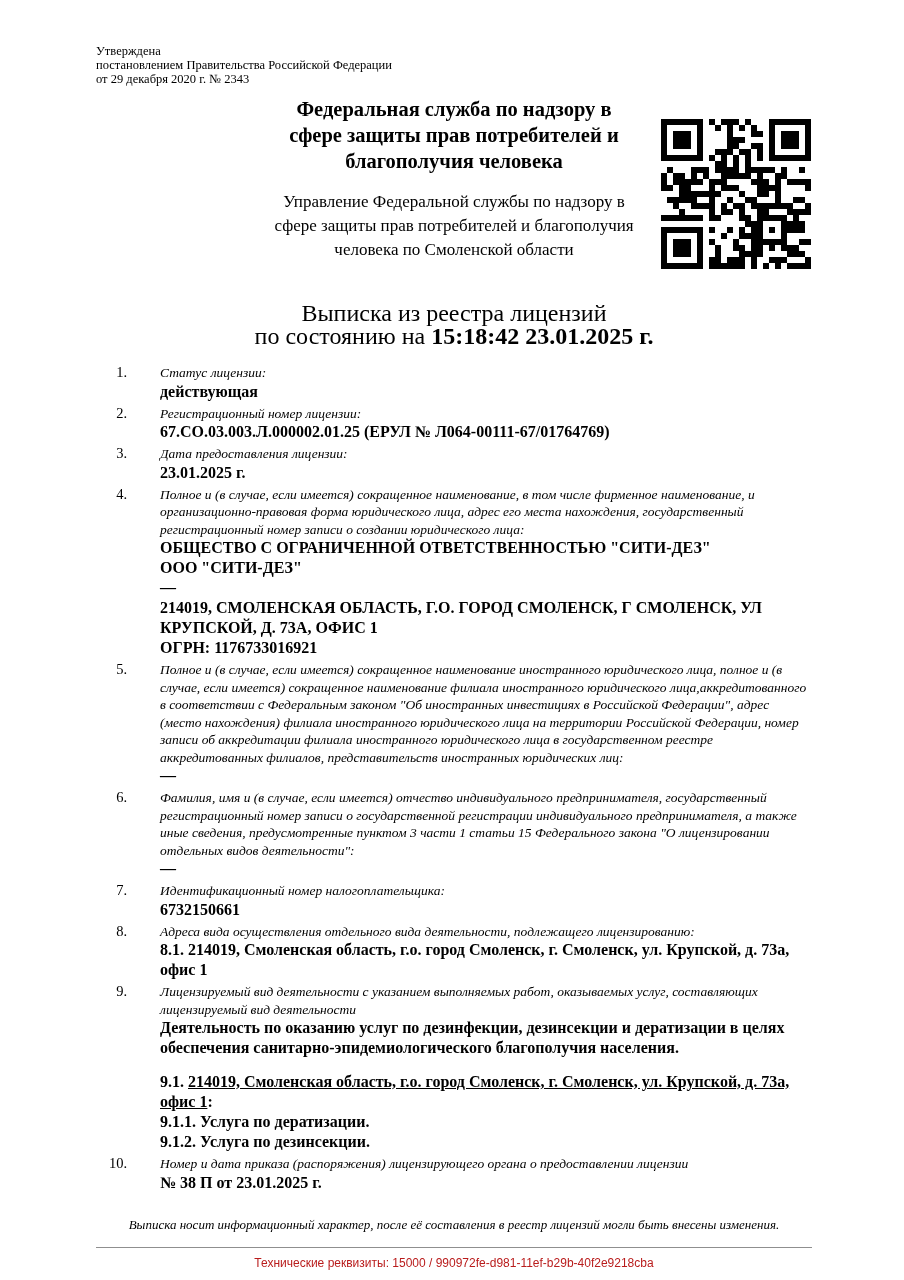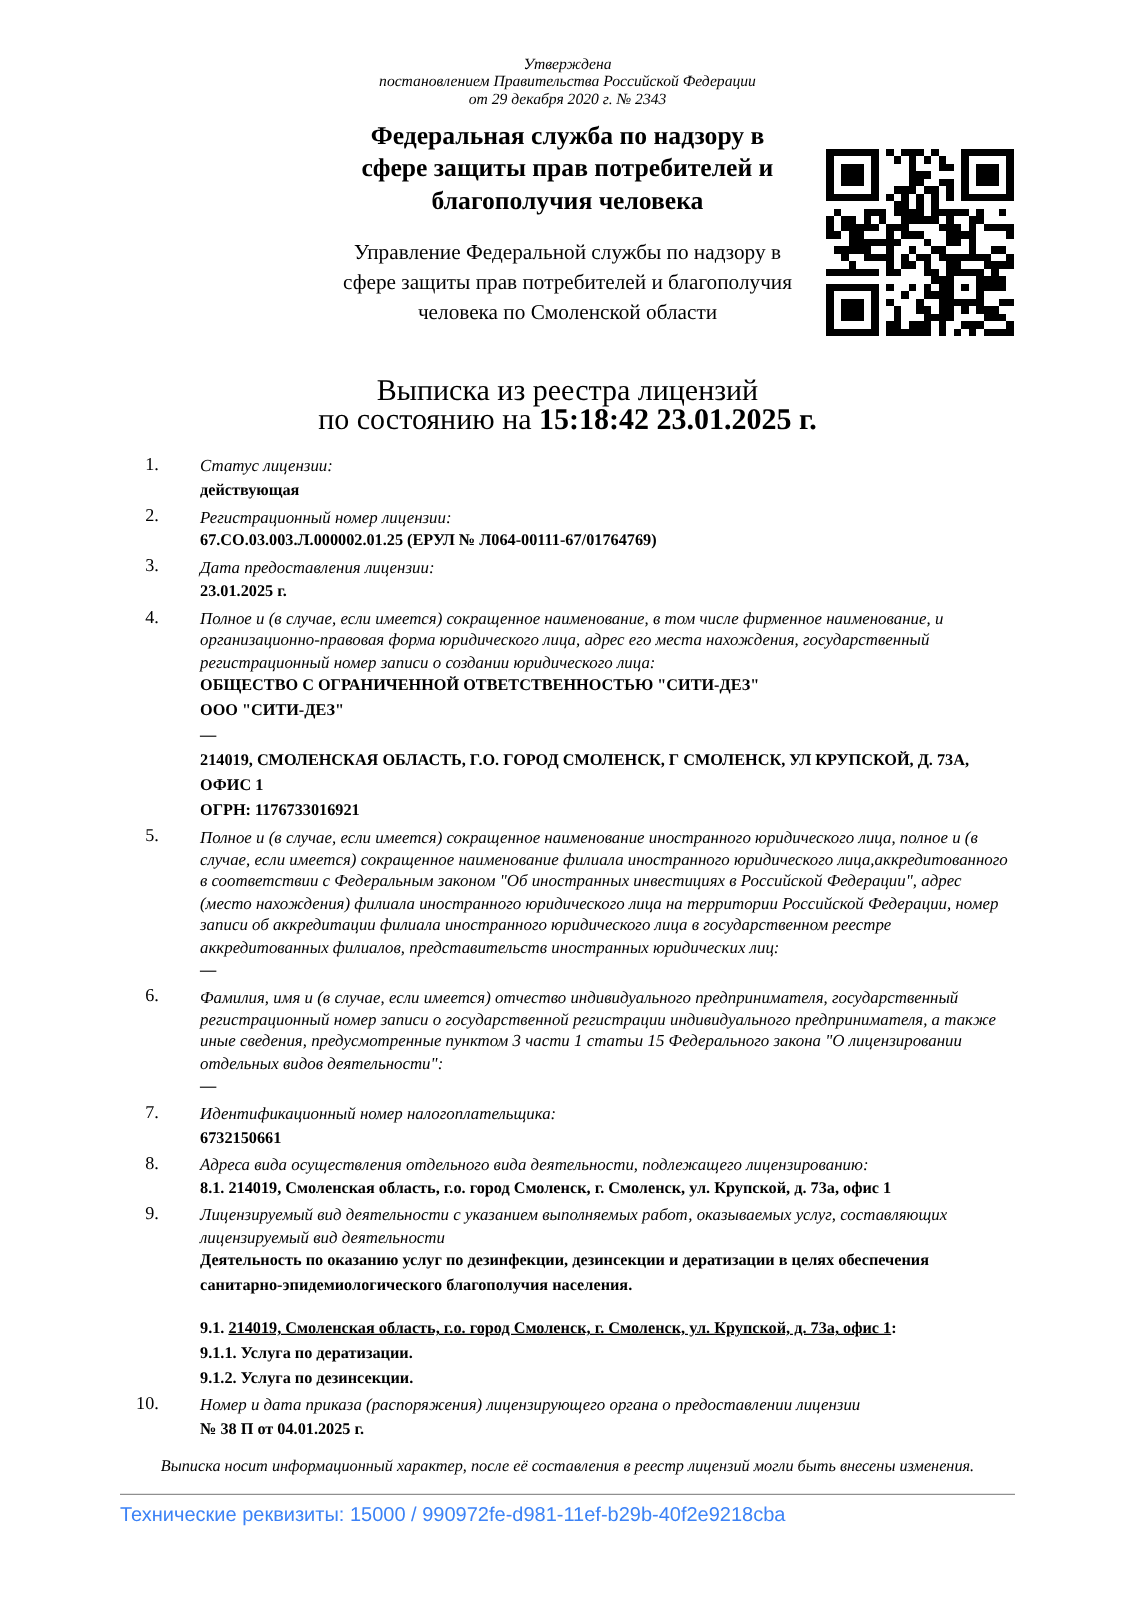--- a/index.html
+++ b/index.html
@@ -10,22 +10,21 @@
     color: #000;
   }
   .page {
     box-sizing: border-box;
     width: 904px; height: 1280px;
     padding: 44px 92px 0 96px;
     position: relative;
     background: #fff;
   }
   .approval {
-    text-align: center;
-    font-style: italic;
+    text-align: left;
     font-size: 12.5px;
     line-height: 14px;
   }
   .header-row { position: relative; margin-top: 6px; min-height: 180px; }
   .agency {
     font-weight: bold;
     font-size: 20.5px;
     line-height: 26px;
     text-align: center;
     max-width: 350px;
@@ -56,45 +55,45 @@
     font-size: 14.5px;
     line-height: 17.5px;
   }
   .item-body { flex: 1; min-width: 0; margin-left: 24px; }
   .item-label {
     font-style: italic;
     font-size: 13.5px;
     line-height: 17.5px;
   }
   .item-line {
-    font-size: 13px;
+    font-size: 16px;
     line-height: 20px;
     font-weight: bold;
   }
   .line-prefix { font-weight: bold; }
   .underline { text-decoration: underline; }
   .gap-top { margin-top: 14px; }
   .note {
     text-align: center;
     font-style: italic;
     font-size: 13px;
     line-height: 16px;
-    margin-top: 12px;
+    margin-top: 24px;
   }
   .rule {
     border: none;
     border-top: 1px solid #8f8f8f;
     margin: 14px 0 0 0;
   }
   .tech {
-    text-align: left;
+    text-align: center;
     font-family: "Liberation Sans", sans-serif;
-    font-size: 16px;
+    font-size: 12px;
     margin-top: 8px;
-    color: #3b82f6;
+    color: #b91c1c;
   }
 </style>
 </head>
 <body>
 
 <div class="page">
 
   <div class="approval">
     <div>Утверждена</div>
     <div>постановлением Правительства Российской Федерации</div>
@@ -513,21 +512,21 @@
           <div class="item-line"><span class="line-text">Деятельность по оказанию услуг по дезинфекции, дезинсекции и дератизации в целях обеспечения санитарно-эпидемиологического благополучия населения.</span></div>
           <div class="item-line gap-top"><span class="line-prefix">9.1. </span><span class="line-text underline">214019, Смоленская область, г.о. город Смоленск, г. Смоленск, ул. Крупской, д. 73а, офис 1</span><span>:</span></div>
           <div class="item-line"><span class="line-prefix">9.1.1. </span><span class="line-text">Услуга по дератизации.</span></div>
           <div class="item-line"><span class="line-prefix">9.1.2. </span><span class="line-text">Услуга по дезинсекции.</span></div>
         </div>
       </div>
       <div class="item">
         <div class="item-num">10.</div>
         <div class="item-body">
           <div class="item-label">Номер и дата приказа (распоряжения) лицензирующего органа о предоставлении лицензии</div>
-          <div class="item-line"><span class="line-text">№ 38 П от 04.01.2025 г.</span></div>
+          <div class="item-line"><span class="line-text">№ 38 П от 23.01.2025 г.</span></div>
         </div>
       </div>
     </div>
 
   <div class="note">Выписка носит информационный характер, после её составления в реестр лицензий могли быть внесены изменения.</div>
 
   <hr class="rule">
 
   <div class="tech">Технические реквизиты: 15000 / 990972fe-d981-11ef-b29b-40f2e9218cba</div>
 

